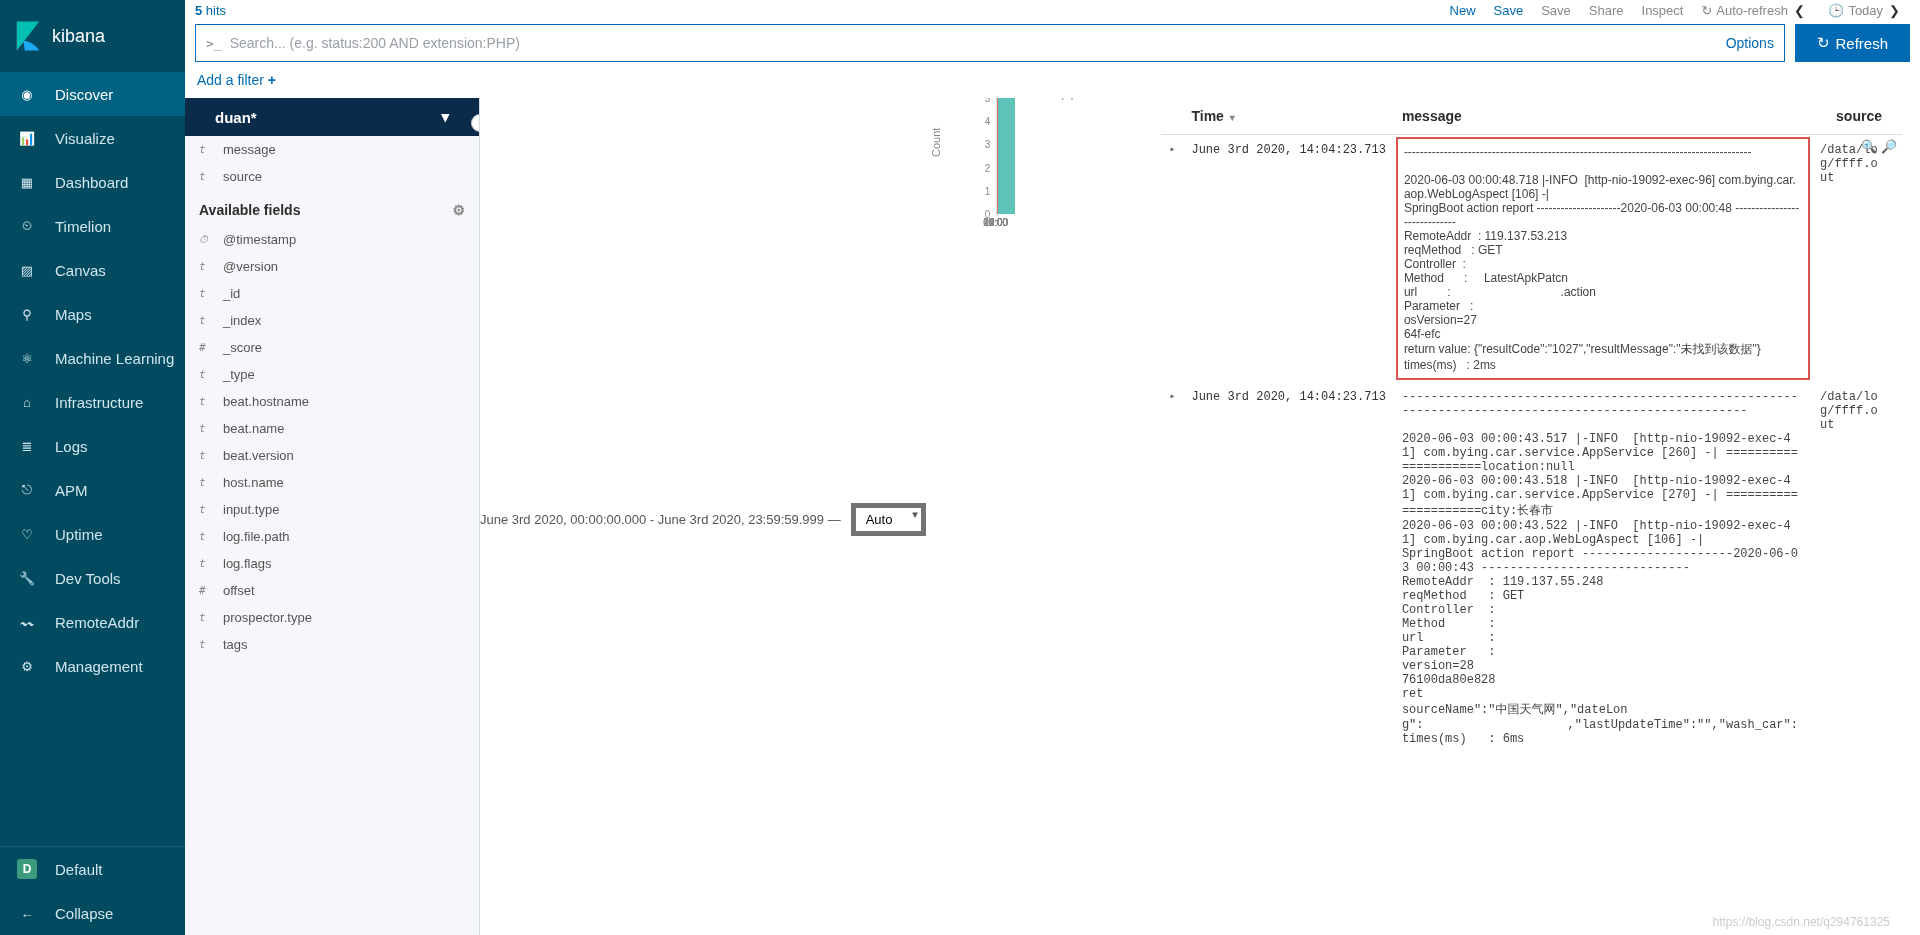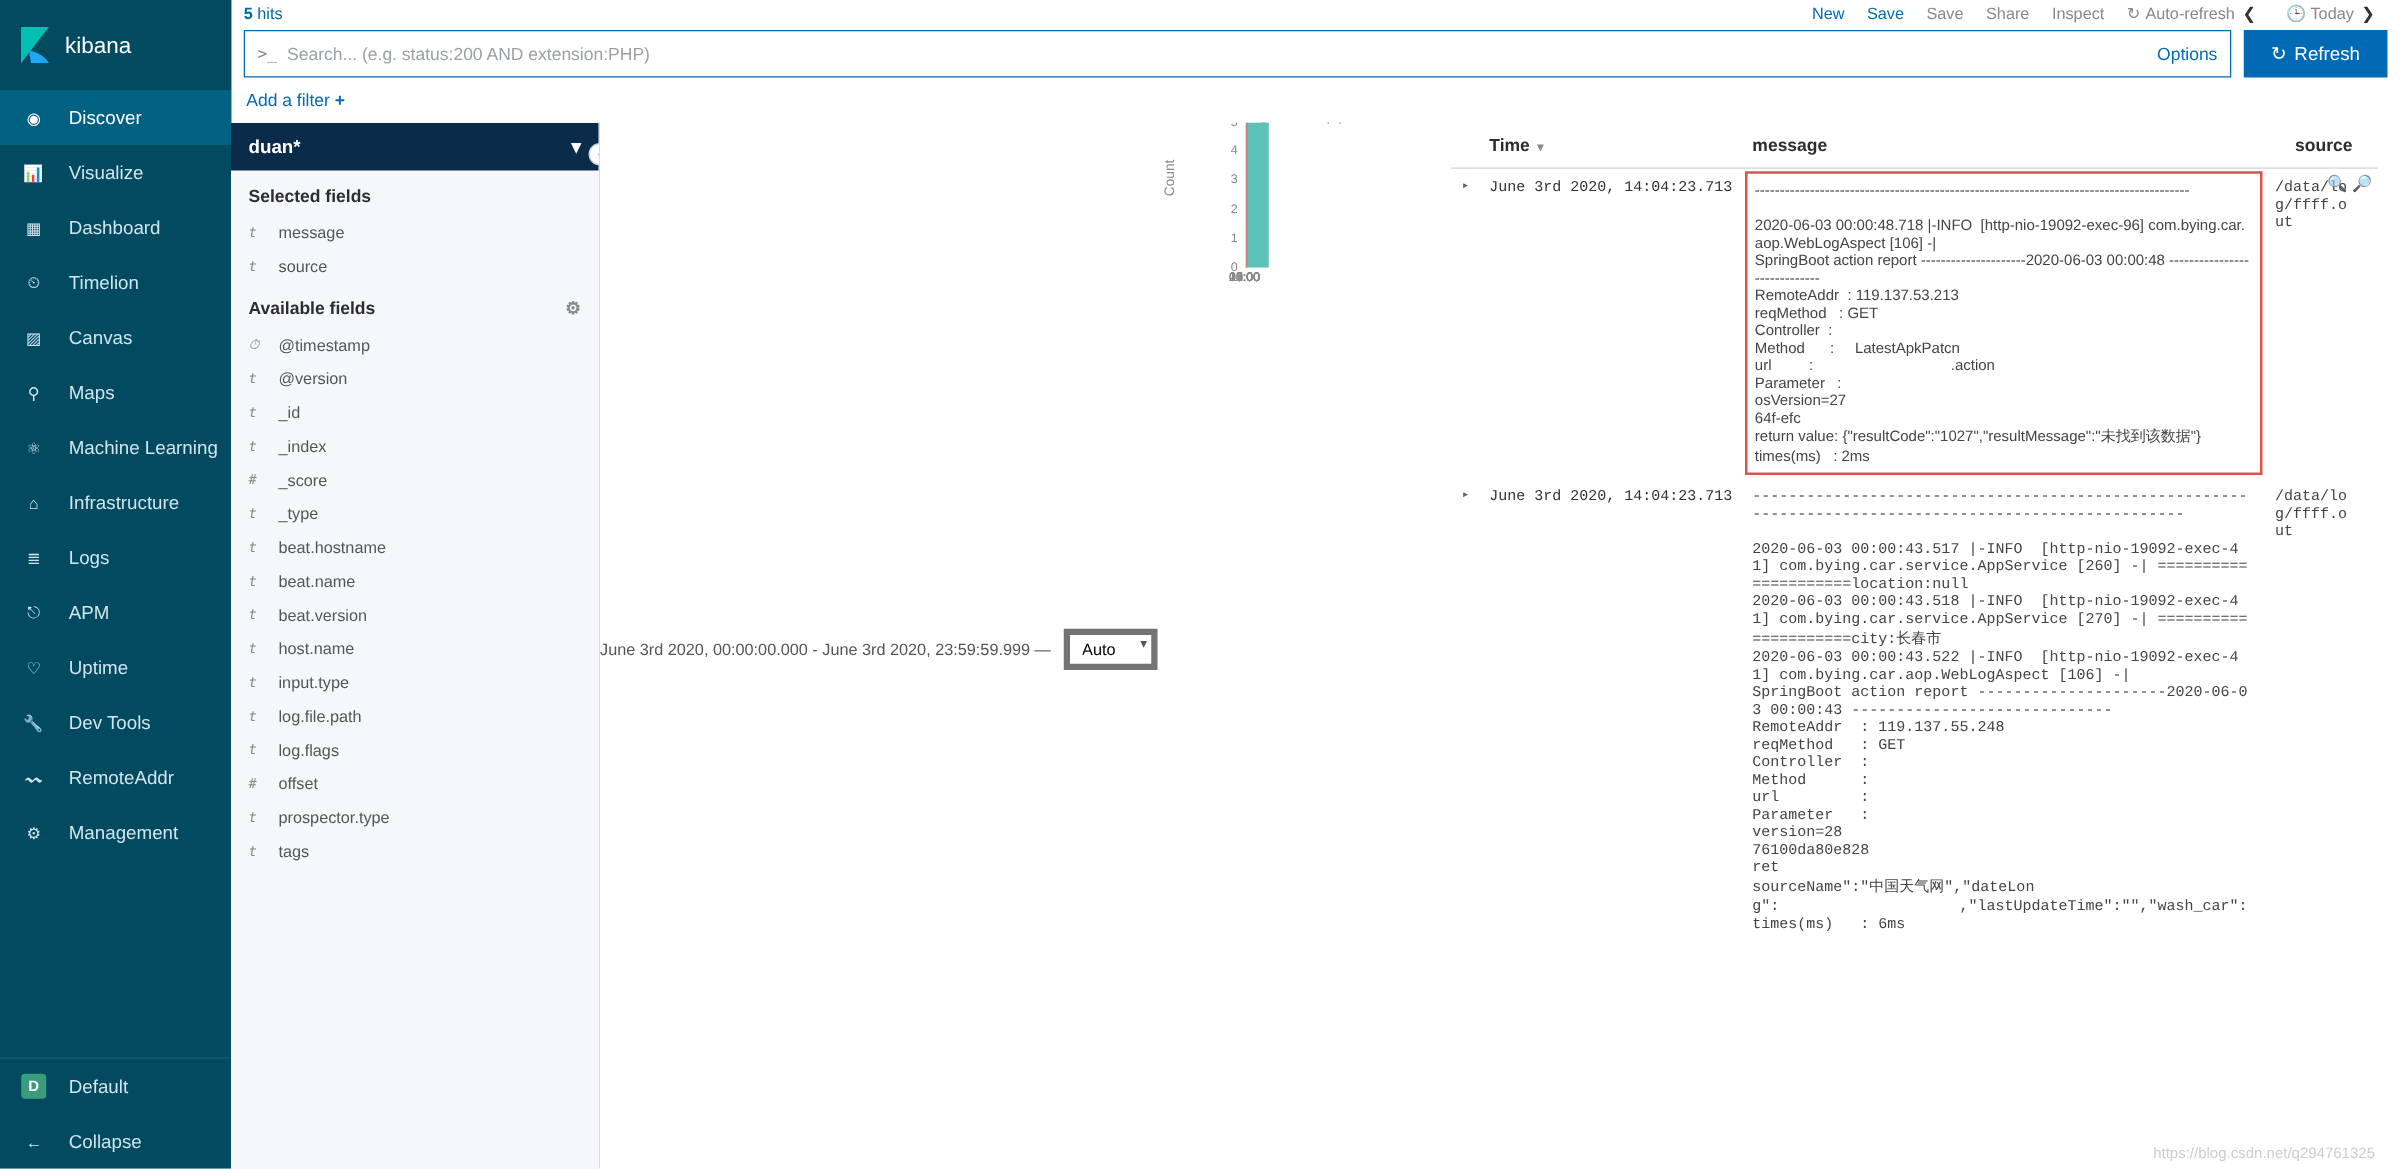--- a/index.html
+++ b/index.html
@@ -42,21 +42,21 @@
 .options-link { color: #006bb4; font-size: 14px; cursor: pointer; margin-left: 8px; }
 .refresh-btn { background: #006bb4; color: #fff; border: none; padding: 0 22px; font-size: 15px; display: flex; align-items: center; gap: 6px; cursor: pointer; }
 
 
 .filter-row { padding: 6px 12px 10px 12px; font-size: 14px; }
 .add-filter { color: #006bb4; cursor: pointer; }
 
 
 .body { flex: 1; display: flex; min-height: 0; }
 .fields-panel { width: 295px; background: #f5f7fa; display: flex; flex-direction: column; border-right: 1px solid #d3dce6; overflow-y: auto; }
-.index-header { background: #0a2b4a; color: #fff; padding: 10px 14px; font-size: 15px; font-weight: 600; display: flex; justify-content: space-between; align-items: center; }
+.index-header { background: #0a2b4a; color: #fff; padding: 10px 30px; font-size: 15px; font-weight: 600; display: flex; justify-content: space-between; align-items: center; }
 .collapse-handle { position: relative; }
 .collapse-circle { position: absolute; right: -10px; top: -22px; width: 18px; height: 18px; border-radius: 50%; background: #fff; border: 1px solid #ccc; color: #888; font-size: 10px; display: flex; align-items: center; justify-content: center; cursor: pointer; z-index: 5; }
 .fields-section-title { padding: 12px 14px 8px; font-weight: 700; color: #2d2d2d; font-size: 14px; display: flex; justify-content: space-between; align-items: center; }
 .field-item { display: flex; align-items: center; padding: 6px 14px; font-size: 13px; color: #555; cursor: pointer; }
 .field-type { width: 14px; color: #888; margin-right: 10px; font-family: monospace; font-size: 11px; font-style: italic; }
 .gear { color: #888; cursor: pointer; }
 
 
 .results { flex: 1; display: flex; flex-direction: row; min-width: 0; overflow: hidden; }
 .chart-header { text-align: center; padding: 10px 0 4px; font-size: 13px; color: #555; display: flex; align-items: center; justify-content: center; gap: 10px; }
@@ -82,21 +82,21 @@
 .doc-table th.time-col { width: 180px; }
 .sort-icon { color: #888; font-size: 10px; margin-left: 2px; }
 .doc-row td { vertical-align: top; padding: 8px 8px; font-family: "Courier New", monospace; font-size: 12px; color: #444; }
 .doc-row .expand { width: 16px; color: #666; cursor: pointer; font-size: 10px; }
 .doc-row .time-cell { white-space: nowrap; color: #333; }
 .msg-cell { white-space: pre-wrap; word-break: break-all; position: relative; }
 .msg-box-highlight { border: 2px solid #d9534f; padding: 6px; margin: -6px; }
 .source-cell { width: 90px; text-align: left; color: #444; white-space: pre-wrap; word-break: break-all; position: relative; }
 .row-actions { position: absolute; right: 4px; top: 4px; color: #666; font-size: 13px; }
 .row-actions span { margin-left: 4px; cursor: pointer; }
-.watermark { position: absolute; right: 20px; bottom: 6px; color: #ccc; font-size: 12px; font-family: sans-serif; }
+.watermark { position: absolute; right: 30px; bottom: 6px; color: #ccc; font-size: 12px; font-family: sans-serif; }
 </style>
 </head>
 <body>
 
 <div class="app">
 
   <nav class="nav">
     <div class="nav-logo">
       <svg class="nav-logo-k" viewBox="0 0 32 40">
         <path d="M2 2 L2 38 L14 22 Z" fill="#f04e98"></path>
@@ -213,21 +213,20 @@
     <div class="body">
 
       <aside class="fields-panel">
         <div class="index-header">
           <span>duan*</span>
           <span>▾</span>
         </div>
         <div class="collapse-handle">
             <div class="collapse-circle">‹</div>
           </div>
-        <div class="fields-section-title">Selected fields</div>
         <div id="selected-fields">
             <div class="field-item">
               <span class="field-type">t</span>
               <span>message</span>
             </div>
             <div class="field-item">
               <span class="field-type">t</span>
               <span>source</span>
             </div>
           </div>

